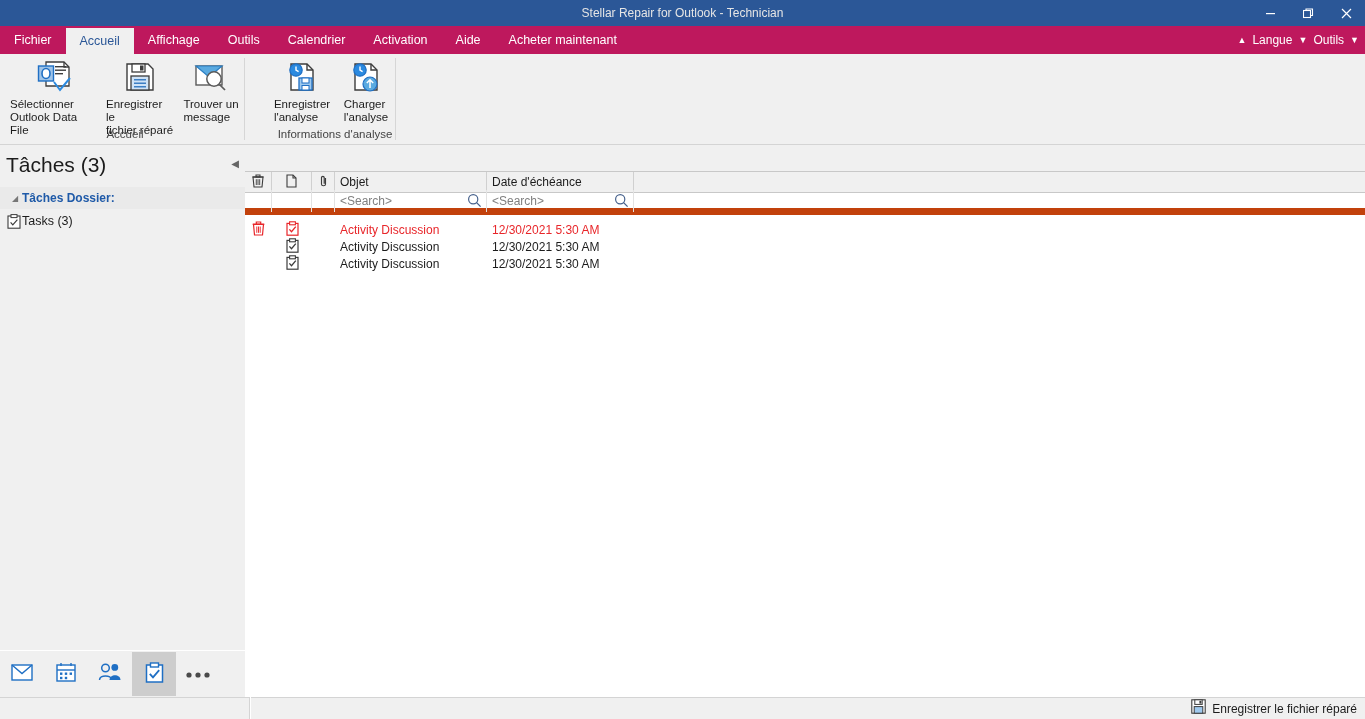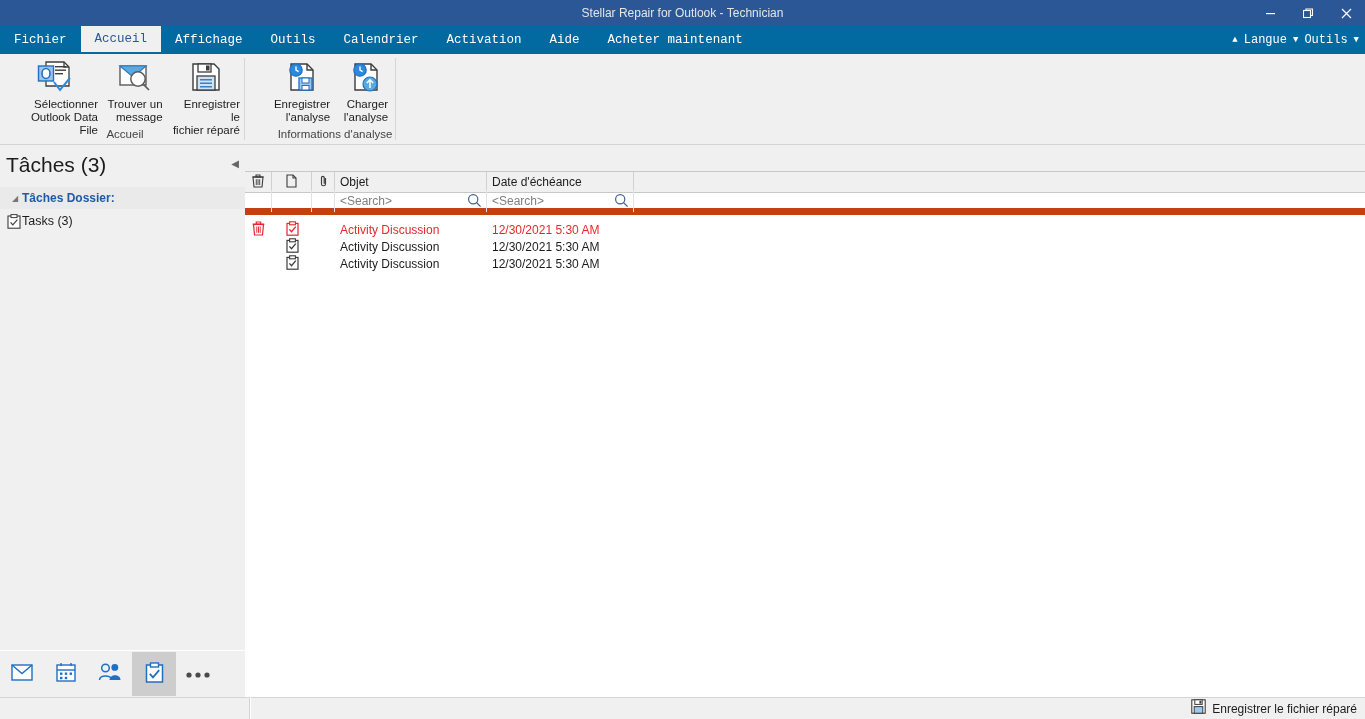--- a/index.html
+++ b/index.html
@@ -24,21 +24,21 @@
   }
   .wc {
     width: 38px; height: 26px; display: flex; align-items: center;
     justify-content: center; color: #ffffff;
   }
   .wc svg { display: block; }
 
   
   .menubar {
     position: absolute; left: 0; top: 26px; width: 1365px; height: 28px;
-    background: #0369a1; display: flex;  font-family: Liberation Mono, monospace;
+    background: #be185d; display: flex; align-items: flex-end;
   }
   .mtab {
     height: 28px; padding: 0 14px; display: flex; align-items: center;
     color: #ffffff; font-size: 12.5px; white-space: nowrap;
   }
   .mtab.active {
     background: #f0f0f0; color: #2b5797;
     height: 26px; margin-bottom: 0;
   }
   .menu-right {
@@ -62,21 +62,21 @@
   .rgroup-label {
     text-align: center; font-size: 11.5px; color: #444; height: 18px;
     line-height: 16px;
   }
   .rbtn {
     display: flex; flex-direction: column; align-items: center;
     padding: 4px 4px 0; cursor: default;
   }
   .rbtn .ico { height: 38px; display: flex; align-items: center; justify-content: center; }
   .rbtn .cap {
-    font-size: 11.5px; color: #1c1c1c; text-align: right;
+    font-size: 11.5px; color: #1c1c1c; text-align: left;
     line-height: 13px; margin-top: 2px; white-space: pre-line;
   }
   .rsep {
     position: absolute; top: 4px; width: 1px; height: 82px; background: #d6d6d6;
   }
 
   
   .sidebar {
     position: absolute; left: 0; top: 145px; width: 250px; height: 505px;
     background: #f0f0f0; border-right: 1px solid #d4d4d4;
@@ -238,47 +238,47 @@
               <rect x="19" y="13" width="8" height="1.4" fill="#3c3c3c"></rect>
               <rect x="2.5" y="6" width="15" height="15" fill="#9fc4e8" stroke="#1f6fc4" stroke-width="1.4"></rect>
               <ellipse cx="10" cy="13.5" rx="4" ry="5" fill="#fff" stroke="#1f6fc4" stroke-width="1.6"></ellipse>
               <path d="M18 22 L24 30 L34 18" fill="none" stroke="#2b8ae0" stroke-width="2"></path>
             </svg>
           </div>
           <div class="cap">Sélectionner
 Outlook Data File</div>
         </div>
 
-        <div class="rbtn" style="width:66px;">
-          <div class="ico">
-            <svg width="34" height="30" viewBox="0 0 34 30">
-              <rect x="2" y="4" width="26" height="19" fill="#fff" stroke="#5a5a5a" stroke-width="1.4"></rect>
-              <path d="M2 4 L15 15 L28 4 Z" fill="#5aaae0" stroke="#2b7fc4" stroke-width="1.2"></path>
-              <circle cx="20" cy="17" r="7.2" fill="#fff" stroke="#5a5a5a" stroke-width="1.5"></circle>
-              <path d="M25.5 22.5 L31 28" stroke="#5a5a5a" stroke-width="1.7"></path>
-            </svg>
-          </div>
-          <div class="cap">Trouver un
-message</div>
-        </div>
-
         <div class="rbtn" style="width:76px;">
           <div class="ico">
             <svg width="32" height="32" viewBox="0 0 32 32">
               <path d="M3 3 H24 L29 8 V29 H3 Z" fill="#fff" stroke="#3c3c3c" stroke-width="1.4"></path>
               <rect x="8" y="3" width="13" height="8" fill="#fff" stroke="#3c3c3c" stroke-width="1.3"></rect>
               <rect x="16" y="4.5" width="3.5" height="5" fill="#3c3c3c"></rect>
               <rect x="7" y="15" width="18" height="14" fill="#cfe3f7" stroke="#3c3c3c" stroke-width="1.3"></rect>
               <rect x="10" y="18" width="12" height="1.5" fill="#3c7fc4"></rect>
               <rect x="10" y="21.5" width="12" height="1.5" fill="#3c7fc4"></rect>
               <rect x="10" y="25" width="12" height="1.5" fill="#3c7fc4"></rect>
             </svg>
           </div>
           <div class="cap">Enregistrer le
 fichier réparé</div>
+        </div>
+
+        <div class="rbtn" style="width:66px;">
+          <div class="ico">
+            <svg width="34" height="30" viewBox="0 0 34 30">
+              <rect x="2" y="4" width="26" height="19" fill="#fff" stroke="#5a5a5a" stroke-width="1.4"></rect>
+              <path d="M2 4 L15 15 L28 4 Z" fill="#5aaae0" stroke="#2b7fc4" stroke-width="1.2"></path>
+              <circle cx="20" cy="17" r="7.2" fill="#fff" stroke="#5a5a5a" stroke-width="1.5"></circle>
+              <path d="M25.5 22.5 L31 28" stroke="#5a5a5a" stroke-width="1.7"></path>
+            </svg>
+          </div>
+          <div class="cap">Trouver un
+message</div>
         </div>
       </div>
       <div class="rgroup-label">Accueil</div>
     </div>
 
     <div class="rsep" style="left:244px;"></div>
 
     <div class="rgroup" style="left:246px; width:132px;margin-left:23px;">
       <div class="rgroup-items">
         <div class="rbtn" style="width:66px;">

